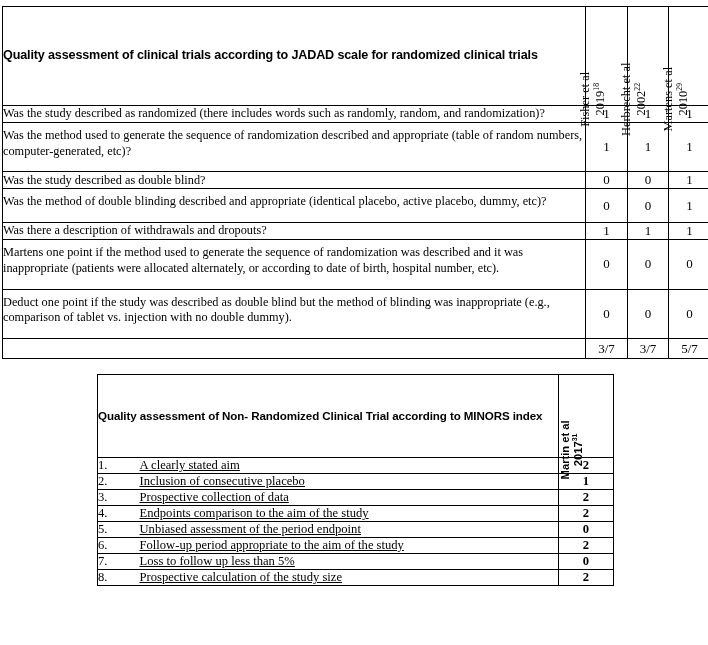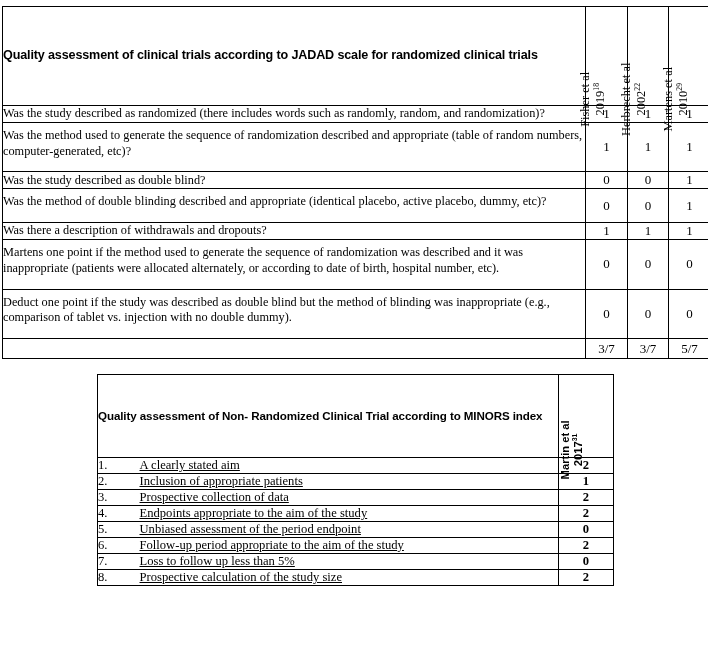--- a/index.html
+++ b/index.html
@@ -275,31 +275,31 @@
         </td>
       </tr>
 
       <tr>
         <td class="m-num">1.</td>
         <td class="m-item">A clearly stated aim</td>
         <td class="m-score">2</td>
       </tr>
       <tr>
         <td class="m-num">2.</td>
-        <td class="m-item">Inclusion of appropriate patients</td>
+        <td class="m-item">Inclusion of consecutive placebo</td>
         <td class="m-score">1</td>
       </tr>
       <tr>
         <td class="m-num">3.</td>
         <td class="m-item">Prospective collection of data</td>
         <td class="m-score">2</td>
       </tr>
       <tr>
         <td class="m-num">4.</td>
-        <td class="m-item">Endpoints appropriate to the aim of the study</td>
+        <td class="m-item">Endpoints comparison to the aim of the study</td>
         <td class="m-score">2</td>
       </tr>
       <tr>
         <td class="m-num">5.</td>
         <td class="m-item">Unbiased assessment of the period endpoint</td>
         <td class="m-score">0</td>
       </tr>
       <tr>
         <td class="m-num">6.</td>
         <td class="m-item">Follow-up period appropriate to the aim of the study</td>

